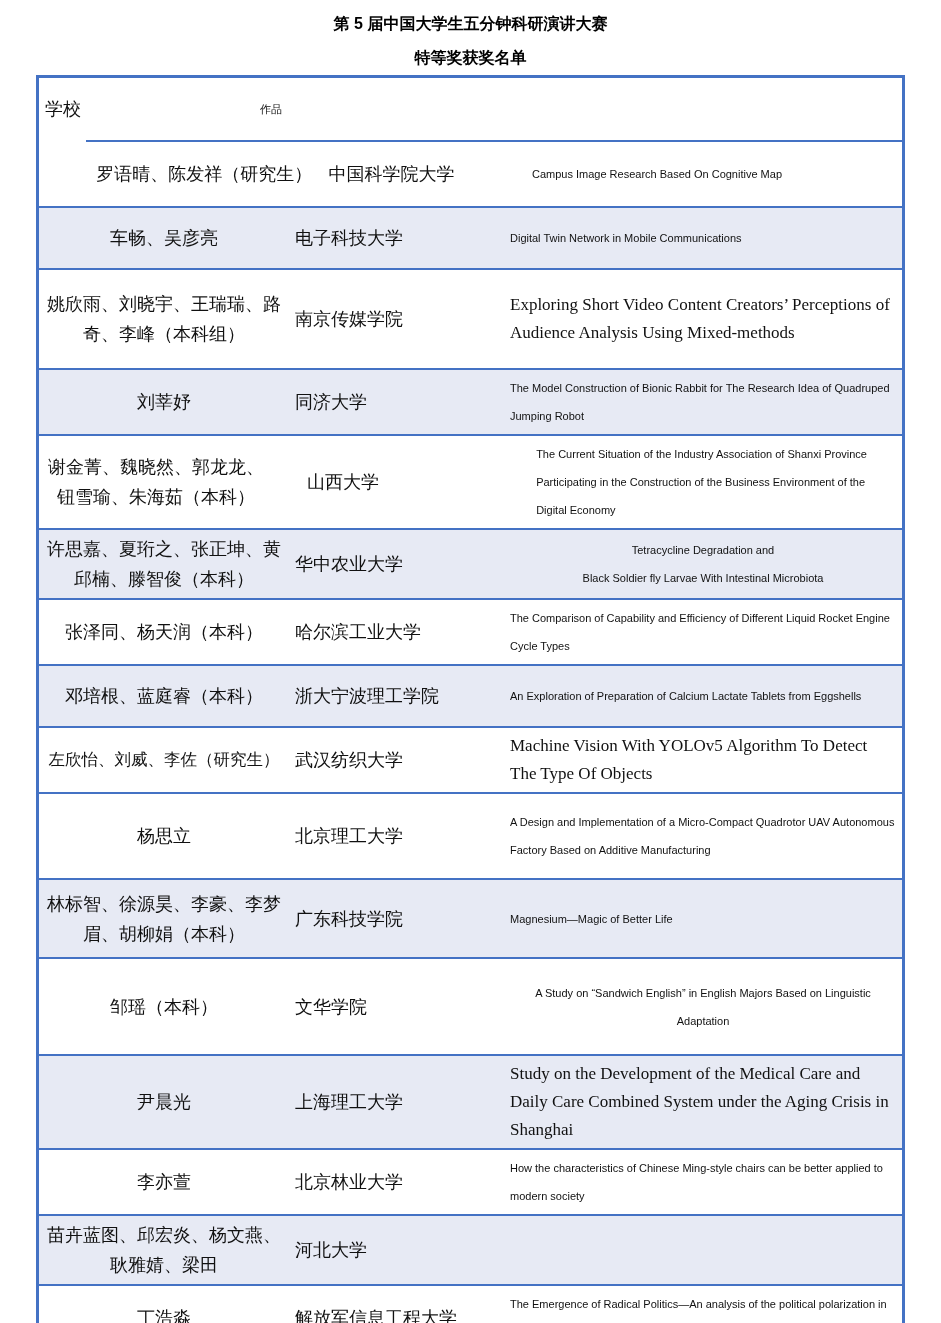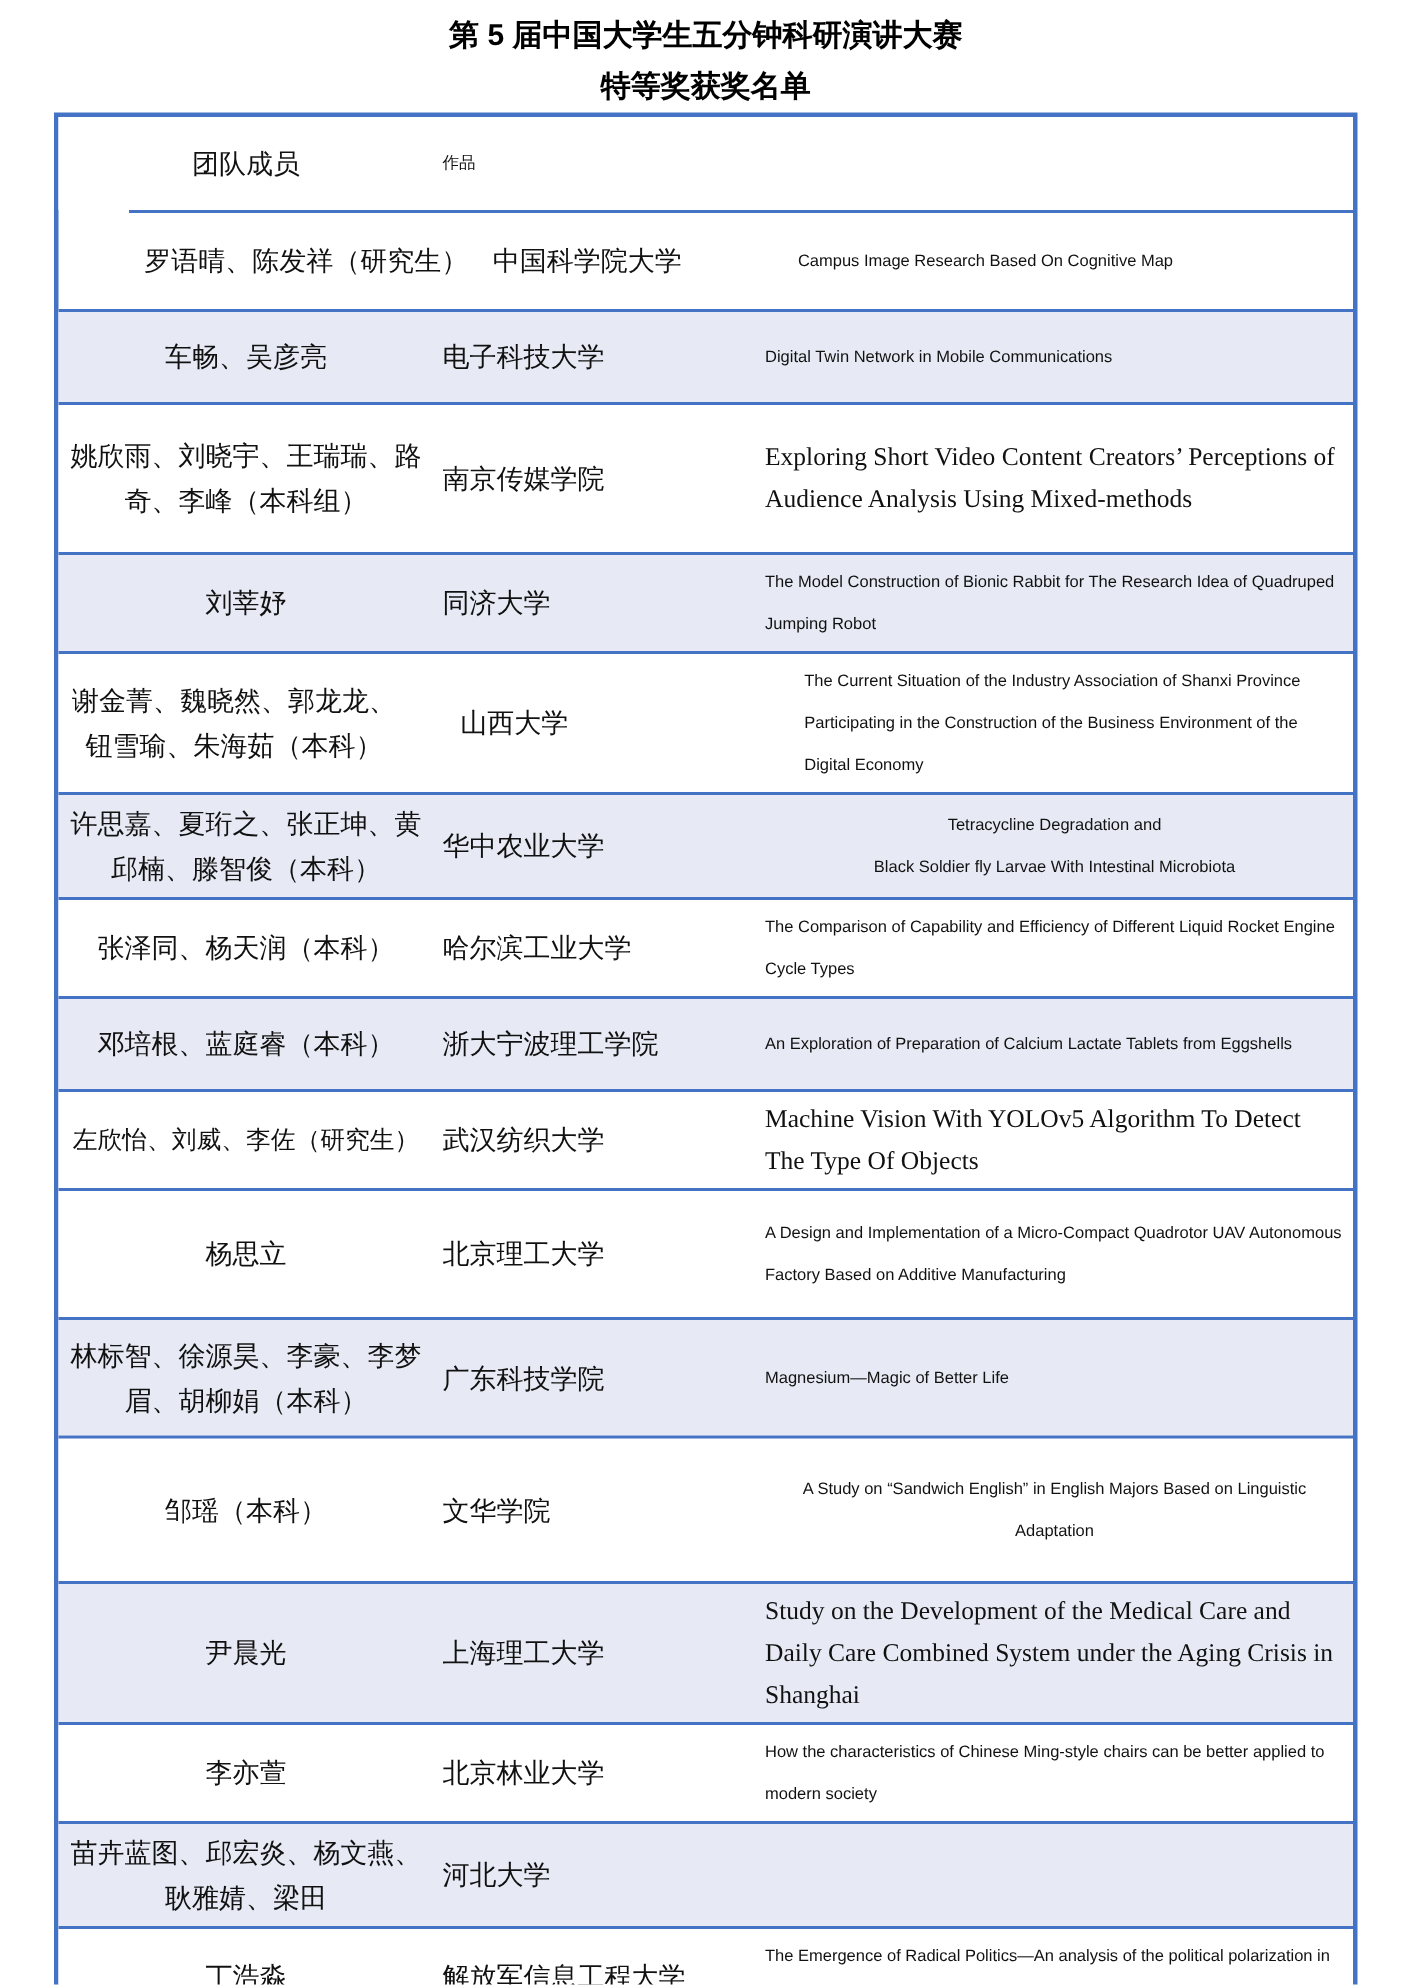--- a/index.html
+++ b/index.html
@@ -13,21 +13,21 @@
     width:941px;height:1323px;
     background:#ffffff;
     font-family:"Liberation Serif","DejaVu Serif",serif;
     color:var(--text);
   }
   .doc-title{
     margin-top:7px;
     text-align:center;
     font-family:"Liberation Sans","DejaVu Sans",sans-serif;
     font-weight:bold;
-    font-size:20px;
+    font-size:16px;
     line-height:34px;
     color:#000;
   }
   .award-table{
     margin-left:36px;
     width:869px;
     border:3px solid var(--line);
     background:#fff;
   }
   .t-row{
@@ -87,21 +87,21 @@
 <body>
 
 <div class="page">
   <div class="doc-title">
     <div>第 5 届中国大学生五分钟科研演讲大赛</div>
     <div>特等奖获奖名单</div>
   </div>
 
   <div class="award-table">
     <div class="t-row t-header">
-      <div class="cell c-members">团队成员</div>
+      <div class="cell c-school">学校</div>
       <div class="cell c-work">作品</div>
     </div>
     <div id="rows-container">
         <div class="t-row">
           <div class="cell c-members">罗语晴、陈发祥（研究生）</div>
           <div class="cell c-school">中国科学院大学</div>
           <div class="cell c-work">Campus Image Research Based On Cognitive Map</div>
         </div>
         <div class="t-row shaded">
           <div class="cell c-members">车畅、吴彦亮</div>

